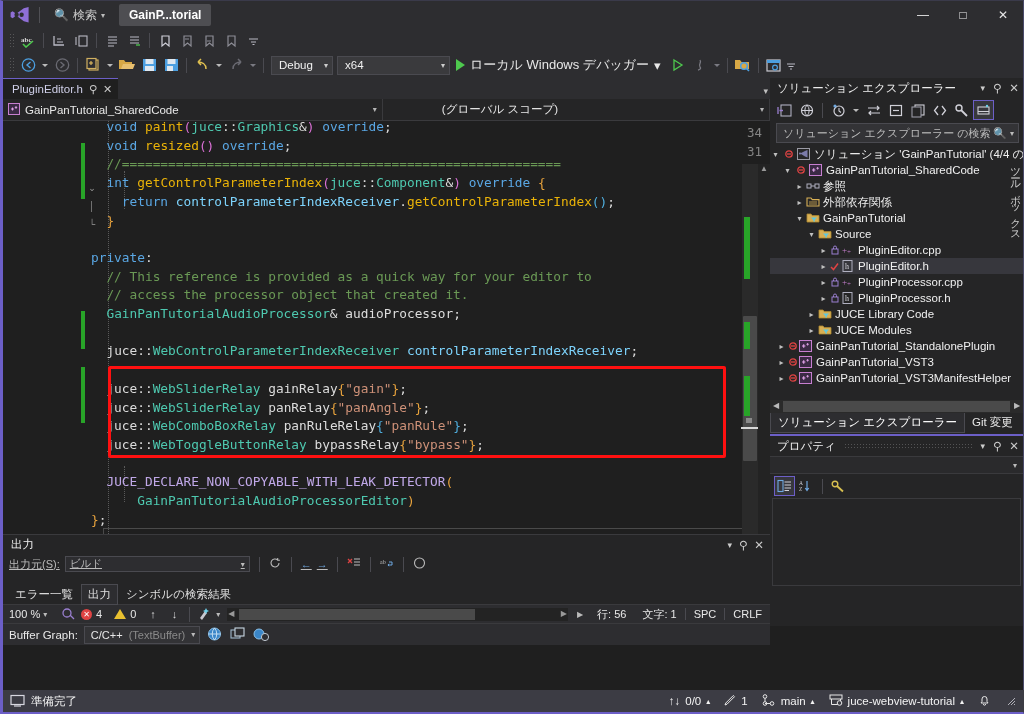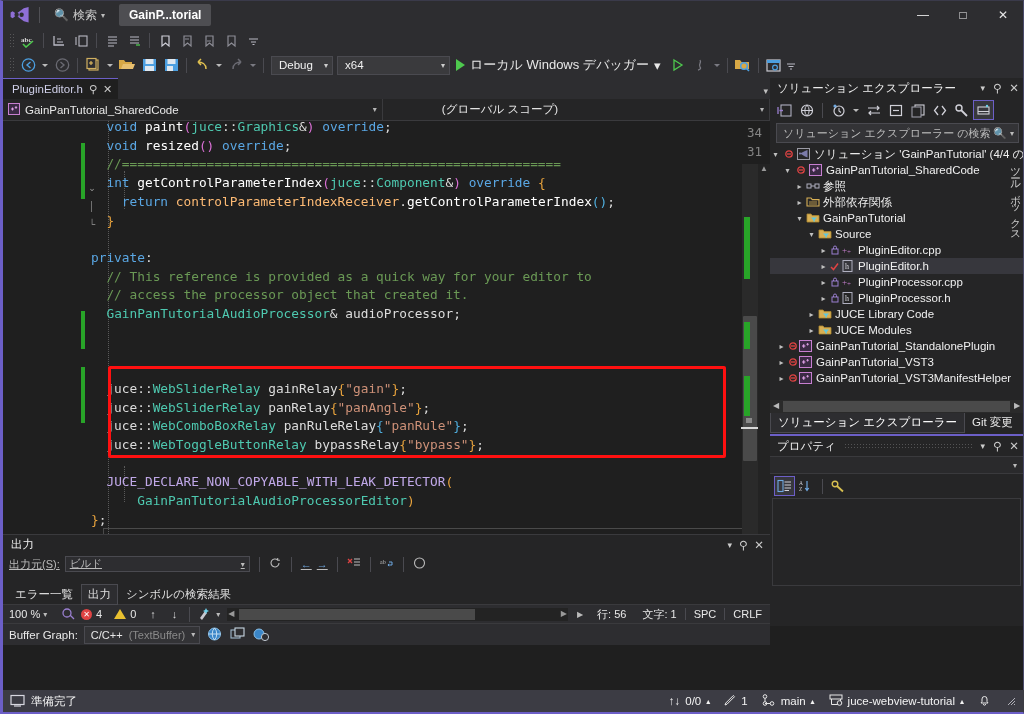--- a/index.html
+++ b/index.html
@@ -107,22 +107,22 @@
     position:absolute; left:88px; white-space:pre;
     font-family:"DejaVu Sans Mono","Liberation Mono",monospace; font-size:12.8px; line-height:18.7px;
   }
   .chgbar { position:absolute; left:78px; width:4px; background:#28a428; }
   .fold { position:absolute; left:84px; width:10px; text-align:center; color:#9a9a9a; font-size:9px;}
   .indentguide { position:absolute; width:1px; border-left:1px dotted #5a5a5a; }
 
   
   .kw   { color:#5aa7e4; }  
   .type { color:#4ec9b0; }  
-  .fn   { color:#ffffff; }  
-  .var  { color:#fdba74; }  
+  .fn   { color:#eab308; }  
+  .var  { color:#7dd3fc; }  
   .cmt  { color:#6a9955; }  
   .str  { color:#ce9178; }  
   .pl   { color:#dcdcdc; }  
   .macro{ color:#c0a8e8; }  
   .op   { color:#dcdcdc; }
   .brc  { color:#da70d6; }
   .brc2 { color:#e8a33d; }
   .brc3 { color:#4faede; }
 
   .redbox {
@@ -496,20 +496,21 @@
         <div class="codeline cmt" style="top:34.4px;">  //=========================================================</div>
         <div class="codeline" style="top:53.1px;"><span class="pl">  </span><span class="kw">int</span> <span class="fn">getControlParameterIndex</span><span class="brc">(</span><span class="type">juce</span><span class="op">::</span><span class="type">Component</span><span class="op">&amp;</span><span class="brc">)</span> <span class="kw">override</span> <span class="brc2">{</span></div>
         <div class="codeline" style="top:71.8px;"><span class="pl">    </span><span class="kw">return</span> <span class="var">controlParameterIndexReceiver</span><span class="op">.</span><span class="fn">getControlParameterIndex</span><span class="brc3">()</span><span class="op">;</span></div>
         <div class="codeline" style="top:90.5px;"><span class="brc2">  }</span></div>
         <div class="codeline" style="top:109.2px;"></div>
         <div class="codeline" style="top:127.9px;"><span class="kw">private</span><span class="op">:</span></div>
         <div class="codeline cmt" style="top:146.6px;">  // This reference is provided as a quick way for your editor to</div>
         <div class="codeline cmt" style="top:165.3px;">  // access the processor object that created it.</div>
         <div class="codeline" style="top:184px;"><span class="pl">  </span><span class="type">GainPanTutorialAudioProcessor</span><span class="op">&amp;</span> <span class="var" style="color:#dcdcdc">audioProcessor</span><span class="op">;</span></div>
         <div class="codeline" style="top:202.7px;"></div>
+        <div class="codeline" style="top:221.4px;"><span class="pl">  </span><span class="pl">juce</span><span class="op">::</span><span class="type">WebControlParameterIndexReceiver</span> <span class="var">controlParameterIndexReceiver</span><span class="op">;</span></div>
         <div class="codeline" style="top:240.1px;"></div>
         <div class="codeline" style="top:258.8px;"><span class="pl">  juce</span><span class="op">::</span><span class="type">WebSliderRelay</span> <span class="pl">gainRelay</span><span class="brc2">{</span><span class="str">"gain"</span><span class="brc2">}</span><span class="op">;</span></div>
         <div class="codeline" style="top:277.5px;"><span class="pl">  juce</span><span class="op">::</span><span class="type">WebSliderRelay</span> <span class="pl">panRelay</span><span class="brc2">{</span><span class="str">"panAngle"</span><span class="brc2">}</span><span class="op">;</span></div>
         <div class="codeline" style="top:296.2px;"><span class="pl">  juce</span><span class="op">::</span><span class="type">WebComboBoxRelay</span> <span class="pl">panRuleRelay</span><span class="brc3">{</span><span class="str">"panRule"</span><span class="brc3">}</span><span class="op">;</span></div>
         <div class="codeline" style="top:314.9px;"><span class="pl">  juce</span><span class="op">::</span><span class="type">WebToggleButtonRelay</span> <span class="pl">bypassRelay</span><span class="brc2">{</span><span class="str">"bypass"</span><span class="brc2">}</span><span class="op">;</span></div>
         <div class="codeline" style="top:333.6px;"></div>
         <div class="codeline" style="top:352.3px;"><span class="pl">  </span><span class="macro">JUCE_DECLARE_NON_COPYABLE_WITH_LEAK_DETECTOR</span><span class="brc2">(</span></div>
         <div class="codeline" style="top:371px;"><span class="pl">      </span><span class="type">GainPanTutorialAudioProcessorEditor</span><span class="brc2">)</span></div>
         <div class="codeline" style="top:389.7px;"><span class="brc2">}</span><span class="op">;</span></div>
         <div class="codeline" style="top:408.4px;"></div>

